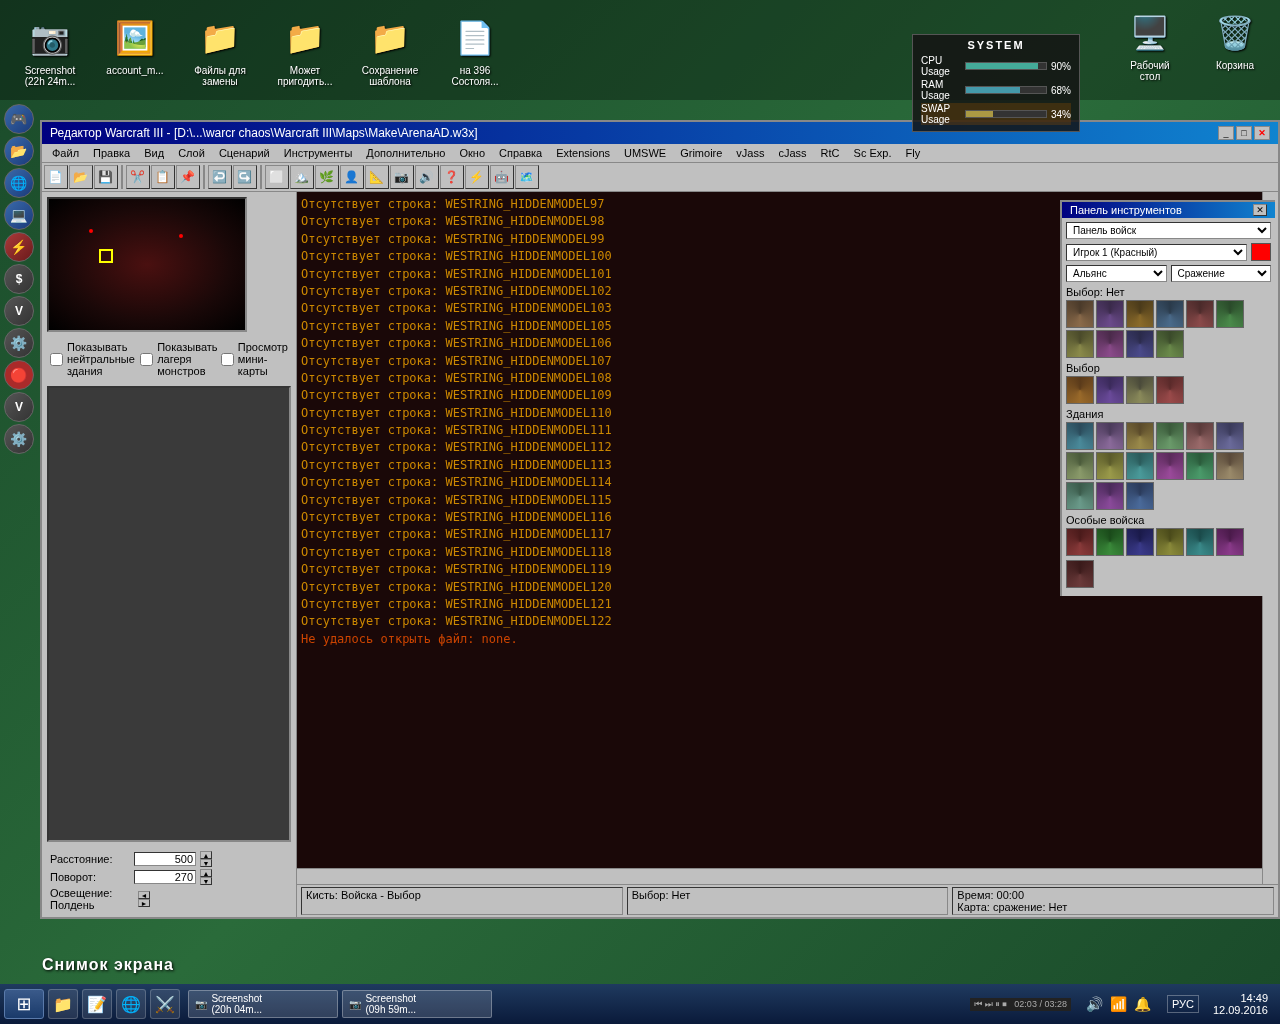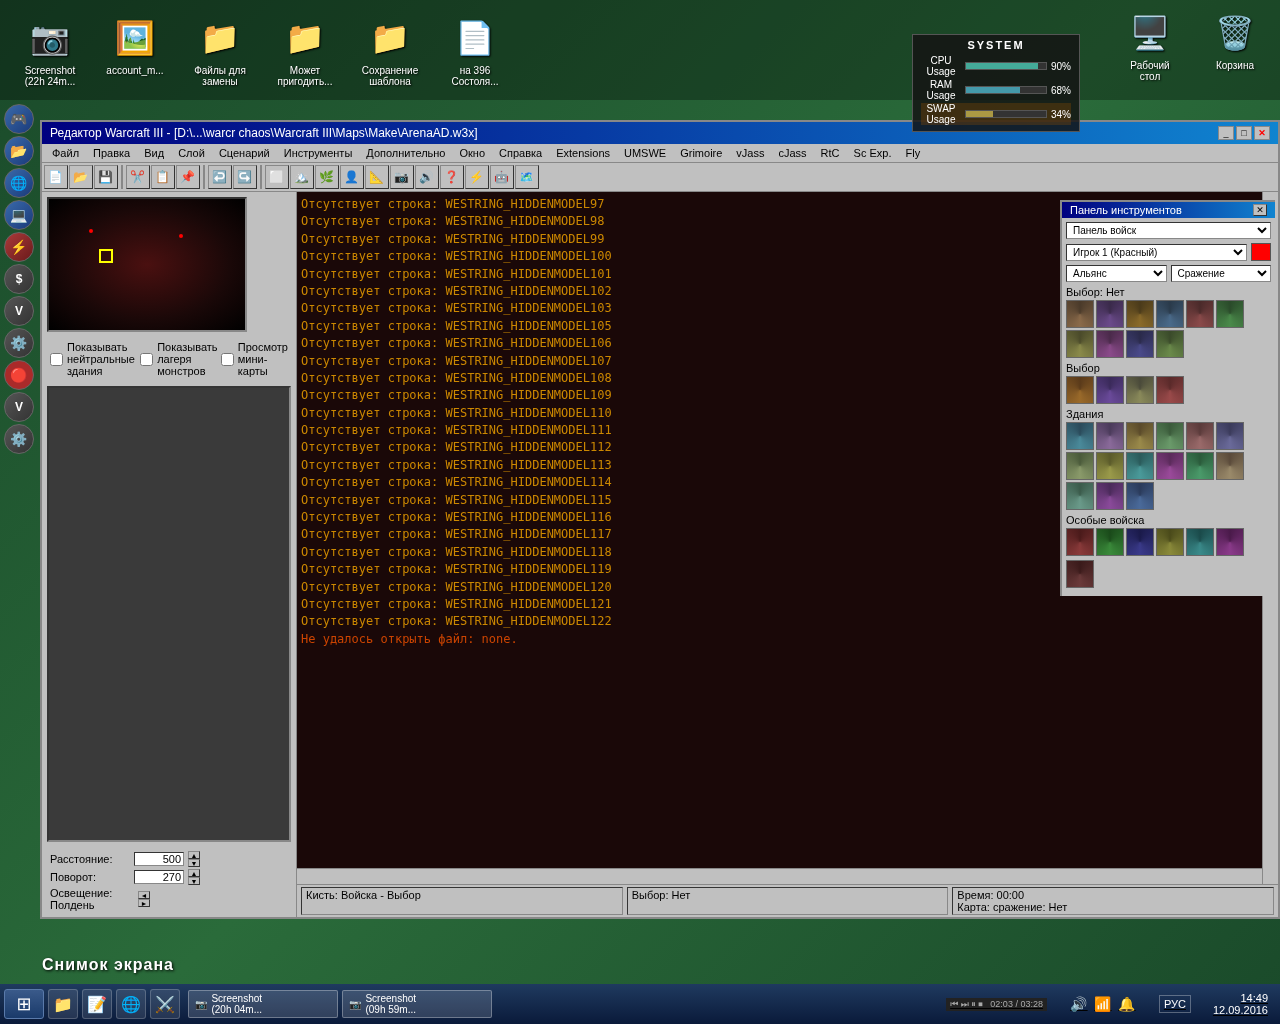--- a/index.html
+++ b/index.html
@@ -76,21 +76,21 @@
       letter-spacing: 2px;
     }
 
     .sys-row {
       display: flex;
       align-items: center;
       margin-bottom: 2px;
       gap: 4px;
     }
 
-    .sys-row .label { flex: 1; font-size: 10px; text-align: center; }
+    .sys-row .label { flex: 1; font-size: 10px; }
     .sys-row .value { font-size: 10px; color: #fff; }
 
     .sys-bar-bg {
       flex: 2;
       height: 8px;
       background: #333;
       border: 1px solid #555;
     }
 
     .sys-bar-fill {
@@ -299,21 +299,21 @@
     .prop-row {
       display: flex;
       align-items: center;
       margin-bottom: 2px;
       gap: 4px;
     }
 
     .prop-label { width: 80px; }
 
     .prop-value {
-      width: 50px;
+      width: 62px;
       background: white;
       border: 1px inset #888;
       padding: 0 2px;
       font-size: 11px;
       text-align: right;
     }
 
     .prop-arrows {
       display: flex;
       flex-direction: column;
@@ -538,23 +538,22 @@
       padding: 0 6px;
       gap: 4px;
       color: white;
       font-size: 10px;
       cursor: pointer;
     }
 
     .taskbar-right {
       display: flex;
       align-items: center;
-      gap: 22px;
+      gap: 14px;
       padding: 0 8px;
-      text-decoration: underline;
     }
 
     .tray-icons {
       display: flex;
       gap: 4px;
     }
 
     .tray-icon {
       width: 20px;
       height: 20px;

